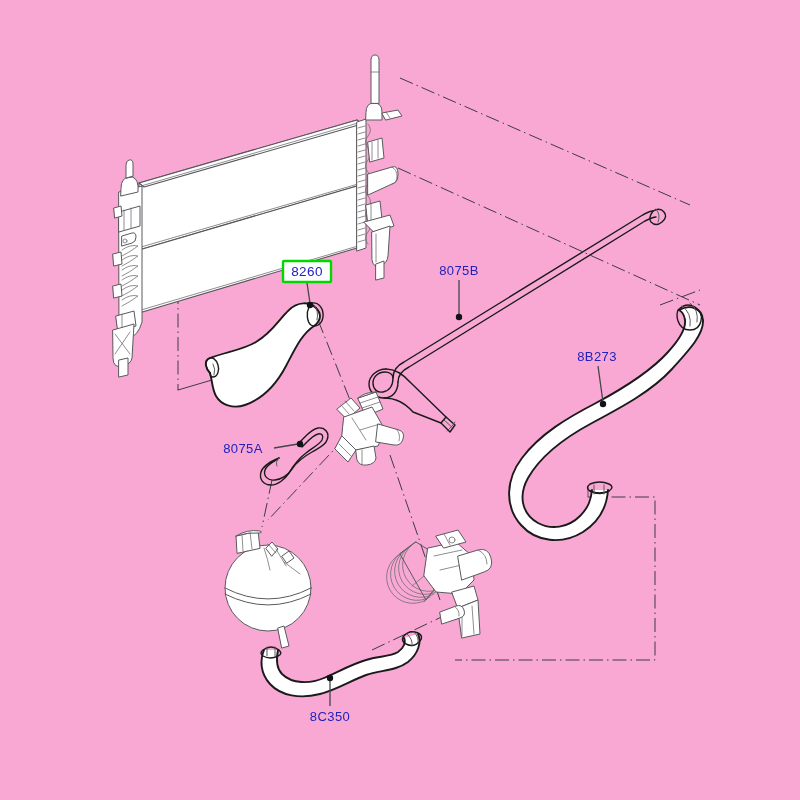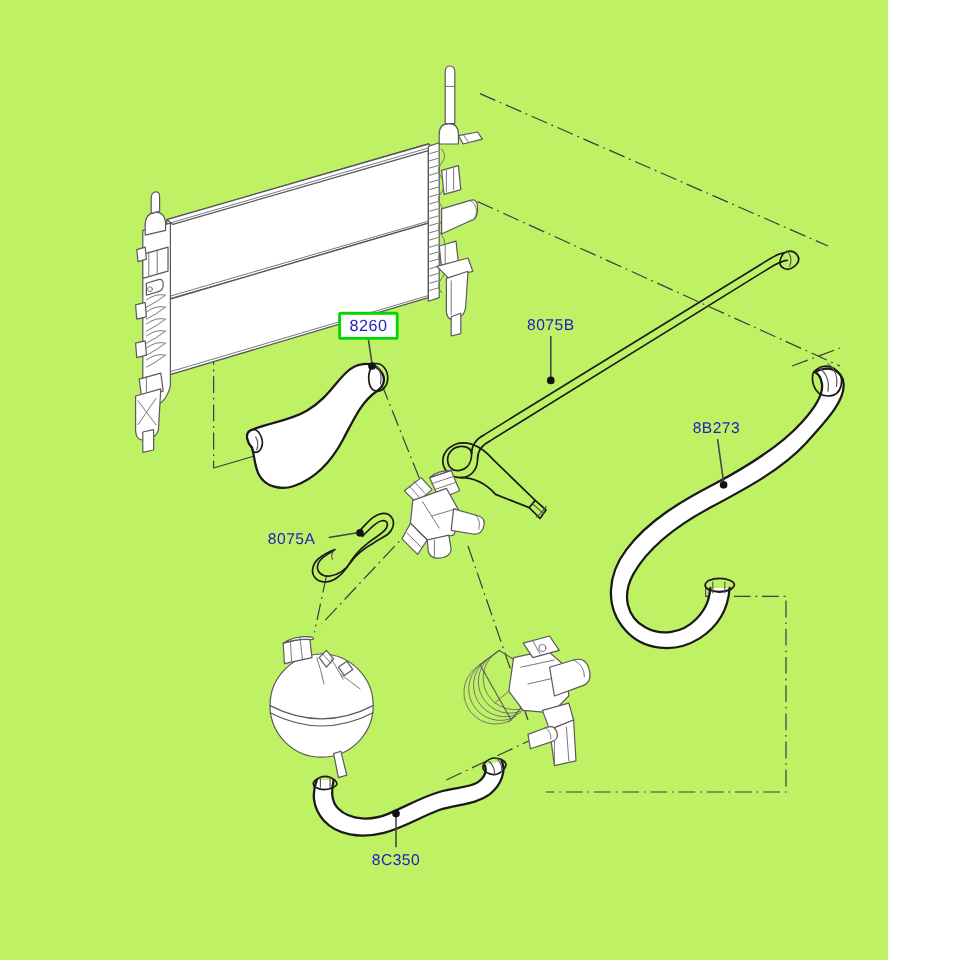--- a/index.html
+++ b/index.html
@@ -9,23 +9,23 @@
     background: #ffffff;
   }
   body {
     width: 800px;
     height: 800px;
     font-family: "Liberation Sans", sans-serif;
     overflow: hidden;
   }
   #diagram-root {
     position: relative;
-    width: 740px;
+    width: 800px;
     height: 800px;
-    background: #bef264;
+    background: #f9a8d4;
   }
   svg#parts-diagram {
     position: absolute;
     top: 0;
     left: 0;
     width: 800px;
     height: 800px;
     display: block;
   }
   .lbl {

